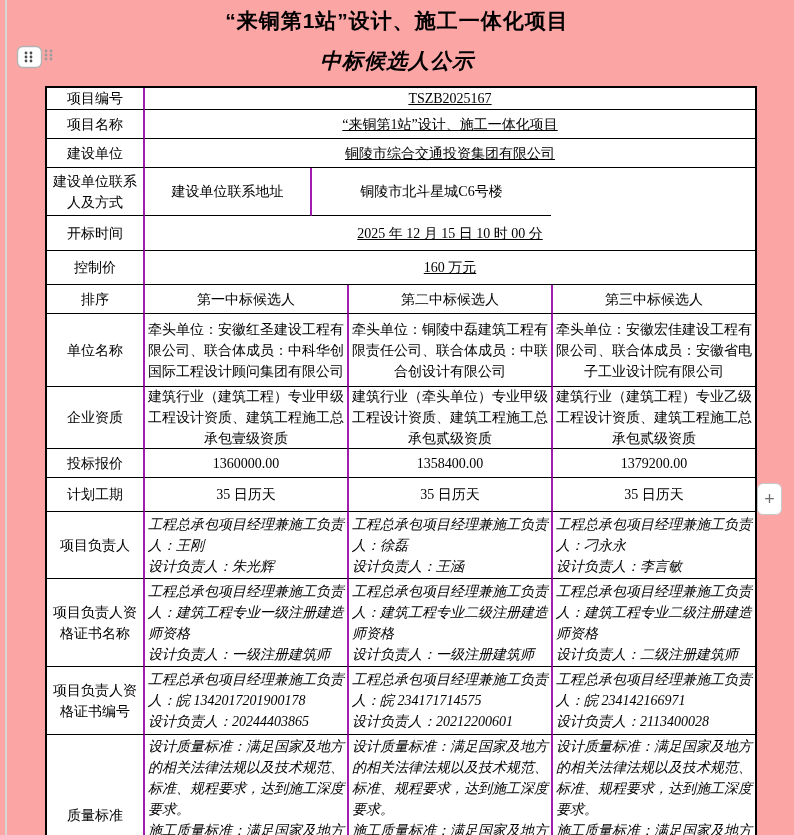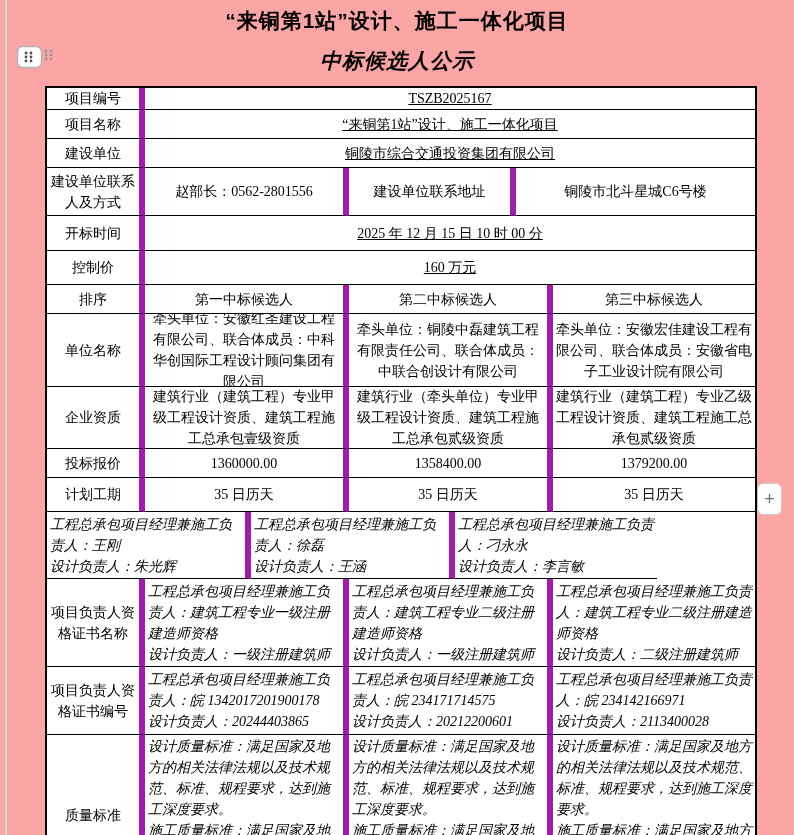--- a/index.html
+++ b/index.html
@@ -27,21 +27,21 @@
     border:1px solid #c9c9c9; border-radius:6px; background:#fff;
     color:#6f6f6f; font-family:"Liberation Sans", sans-serif; font-size:18px;
     display:flex; align-items:center; justify-content:center; cursor:pointer;
   }
   .tbl {
     position:absolute; left:45px; top:86px; width:712px;
     border:2px solid #000; background:#fff;
   }
   .row { display:flex; }
   .cell {
-    border-right:6px solid #a21caf; border-bottom:1px solid #000;
+    border-right:2px solid #a21caf; border-bottom:1px solid #000;
     display:flex; align-items:center; justify-content:center;
     font-size:14px; line-height:21px; text-align:center;
     padding:1px 3px; overflow:hidden; white-space:pre-line;
   }
   .row .cell:last-child { border-right:none; }
   .row:last-child .cell { border-bottom:none; }
   .lbl { width:98px; }
   .c   { width:204px; }
   .c2w { width:204px; }
   .cm  { width:167px; }
@@ -100,21 +100,20 @@
       <div class="cell span3">“来铜第1站”设计、施工一体化项目</div>
     </div>
 
     <div class="row" style="height:29px">
       <div class="cell lbl">建设单位</div>
       <div class="cell span3">铜陵市综合交通投资集团有限公司</div>
     </div>
 
     <div class="row" style="height:48px">
       <div class="cell lbl">建设单位联系人及方式</div>
-      <div class="cell c2w">赵部长：0562-2801556</div>
       <div class="cell cm">建设单位联系地址</div>
       <div class="cell ce">铜陵市北斗星城C6号楼</div>
     </div>
 
     <div class="row" style="height:35px">
       <div class="cell lbl">开标时间</div>
       <div class="cell span3">2025 年 12 月 15 日 10 时 00 分</div>
     </div>
 
     <div class="row" style="height:34px">
@@ -151,20 +150,21 @@
     </div>
 
     <div class="row" style="height:34px">
       <div class="cell lbl">计划工期</div>
       <div class="cell c">35 日历天</div>
       <div class="cell c">35 日历天</div>
       <div class="cell c3">35 日历天</div>
     </div>
 
     <div class="row" style="height:67px">
+      <div class="cell lbl">项目负责人</div>
       <div class="cell c left">工程总承包项目经理兼施工负责人：王刚
 设计负责人：朱光辉</div>
       <div class="cell c left">工程总承包项目经理兼施工负责人：徐磊
 设计负责人：王涵</div>
       <div class="cell c3 left">工程总承包项目经理兼施工负责人：刁永永
 设计负责人：李言敏</div>
     </div>
 
     <div class="row" style="height:88px">
       <div class="cell lbl">项目负责人资格证书名称</div>

